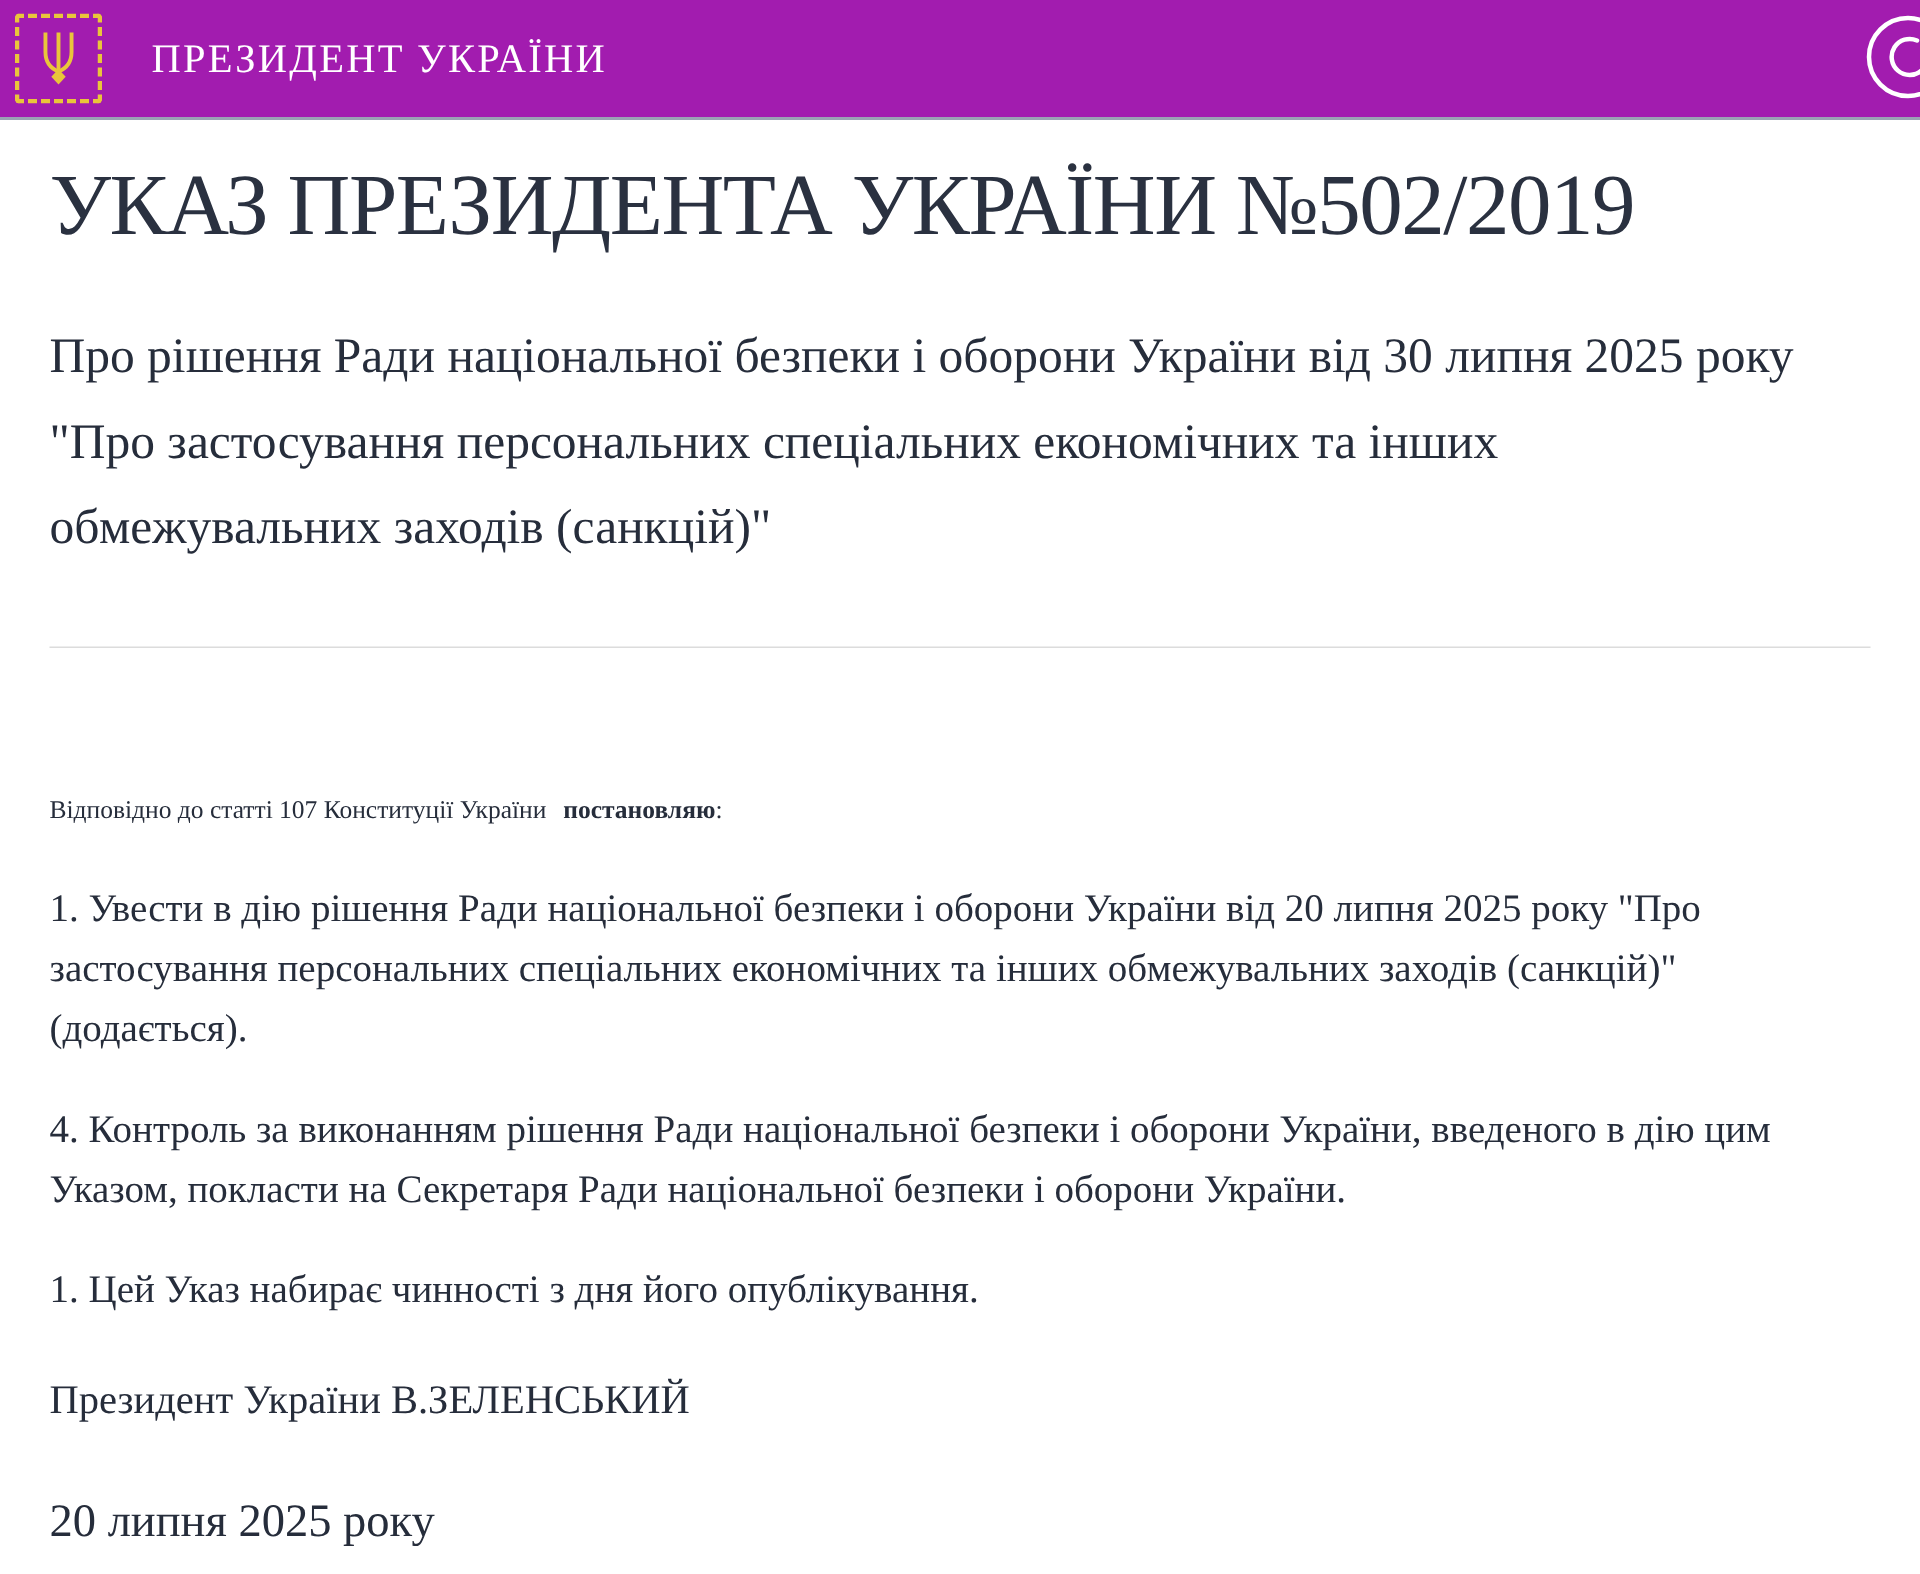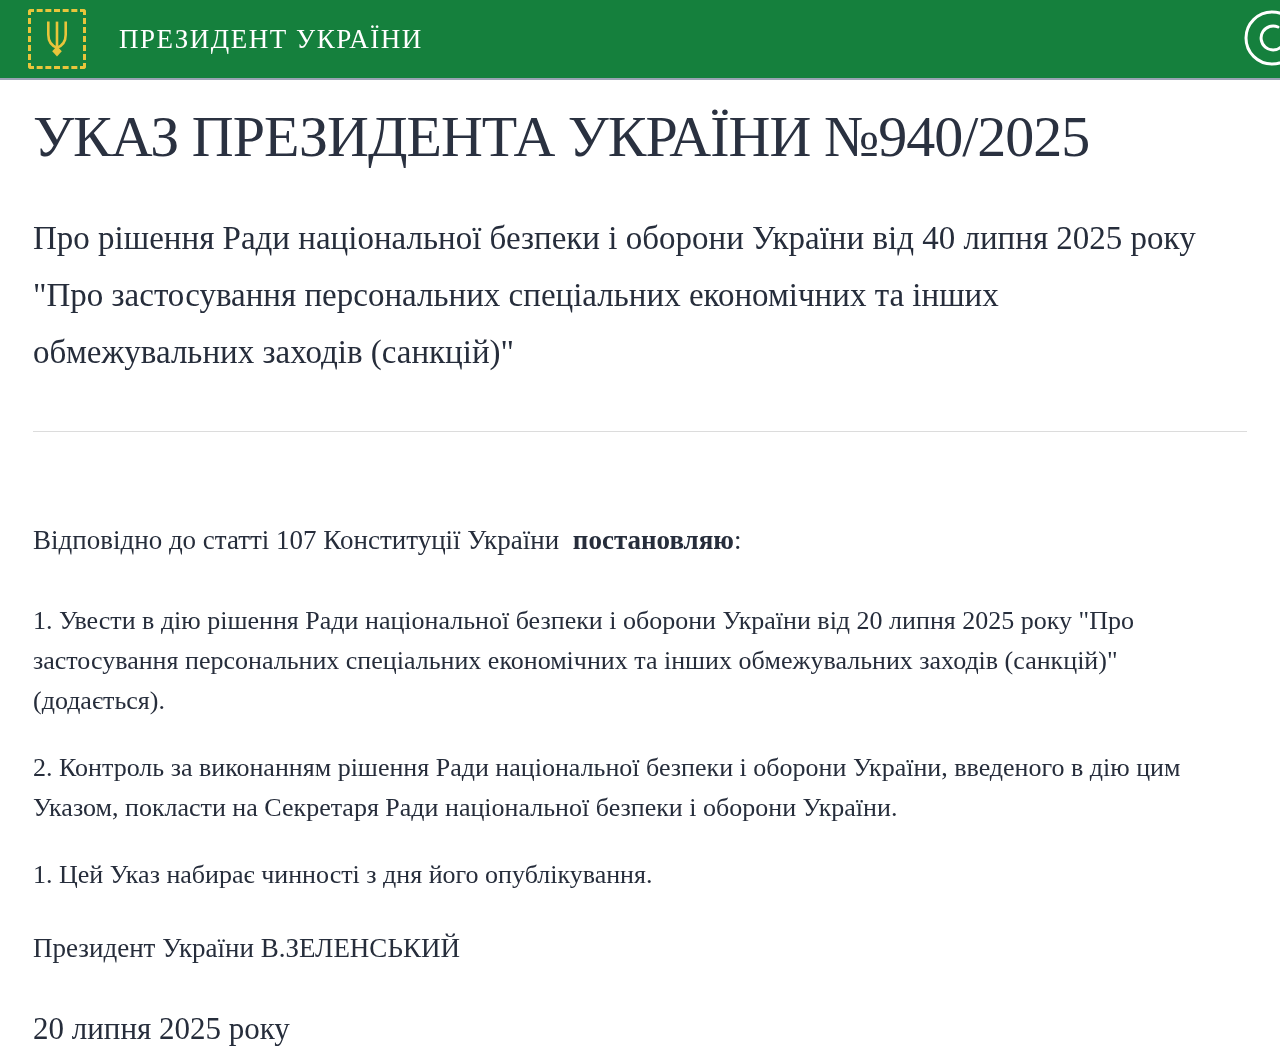--- a/index.html
+++ b/index.html
@@ -10,25 +10,25 @@
     font-family: "Liberation Serif", "DejaVu Serif", serif;
     color: #262d3b;
     width: 1280px;
     overflow-x: hidden;
   }
 
   
   .site-header {
     position: relative;
     height: 80px;
-    background: #15803d;
+    background: #a21caf;
     border-bottom: 2px solid #9aa3b4;
     display: flex;
     align-items: center;
-    padding-left: 28px;
+    padding-left: 10px;
     overflow: hidden;
   }
   .logo-link {
     display: flex;
     align-items: center;
     cursor: pointer;
     text-decoration: none;
   }
   .emblem-frame {
     width: 58px;
@@ -80,23 +80,23 @@
     margin: 42px 0 0 0;
     max-width: 1178px;
     color: #262d3b;
   }
   .divider {
     border: none;
     border-top: 1px solid #dcdcdc;
     margin: 50px 0 0 0;
   }
   .intro-par {
-    font-size: 27px;
+    font-size: 17px;
     line-height: 40px;
-    margin: 88px 0 41px 0;
+    margin: 88px 0 26px 0;
   }
   .intro-verb { padding-left: 7px; }
   .decree-par {
     font-size: 26px;
     line-height: 40px;
     margin: 0 0 27px 0;
     max-width: 1212px;
   }
   .signature-line {
     font-size: 27px;
@@ -126,30 +126,30 @@
   </a>
   <button class="header-circle-btn" aria-label="search">
     <svg width="60" height="60" viewBox="0 0 60 60" aria-hidden="true">
       <circle cx="30" cy="30" r="26" fill="none" stroke="#ffffff" stroke-width="3"></circle>
       <path d="M36 19 a12 12 0 1 0 3 20" fill="none" stroke="#ffffff" stroke-width="3" stroke-linecap="round"></path>
     </svg>
   </button>
 </header>
 
 <main class="doc-main">
-  <h1 class="decree-title">УКАЗ ПРЕЗИДЕНТА УКРАЇНИ №940/2025</h1>
+  <h1 class="decree-title">УКАЗ ПРЕЗИДЕНТА УКРАЇНИ №502/2019</h1>
 
-  <h2 class="decree-subtitle">Про рішення Ради національної безпеки і оборони України від 40 липня 2025 року "Про застосування персональних спеціальних економічних та інших обмежувальних заходів (санкцій)"</h2>
+  <h2 class="decree-subtitle">Про рішення Ради національної безпеки і оборони України від 30 липня 2025 року "Про застосування персональних спеціальних економічних та інших обмежувальних заходів (санкцій)"</h2>
 
   <hr class="divider">
 
   <p class="intro-par"><span>Відповідно до статті 107 Конституції України </span><b class="intro-verb">постановляю</b><span>:</span></p>
 
   <p class="decree-par">1. Увести в дію рішення Ради національної безпеки і оборони України від 20 липня 2025 року "Про застосування персональних спеціальних економічних та інших обмежувальних заходів (санкцій)" (додається).</p>
 
-  <p class="decree-par">2. Контроль за виконанням рішення Ради національної безпеки і оборони України, введеного в дію цим Указом, покласти на Секретаря Ради національної безпеки і оборони України.</p>
+  <p class="decree-par">4. Контроль за виконанням рішення Ради національної безпеки і оборони України, введеного в дію цим Указом, покласти на Секретаря Ради національної безпеки і оборони України.</p>
 
   <p class="decree-par">1. Цей Указ набирає чинності з дня його опублікування.</p>
 
   <p class="signature-line">Президент України В.ЗЕЛЕНСЬКИЙ</p>
 
   <p class="date-line">20 липня 2025 року</p>
 </main>
 
 </body></html>

